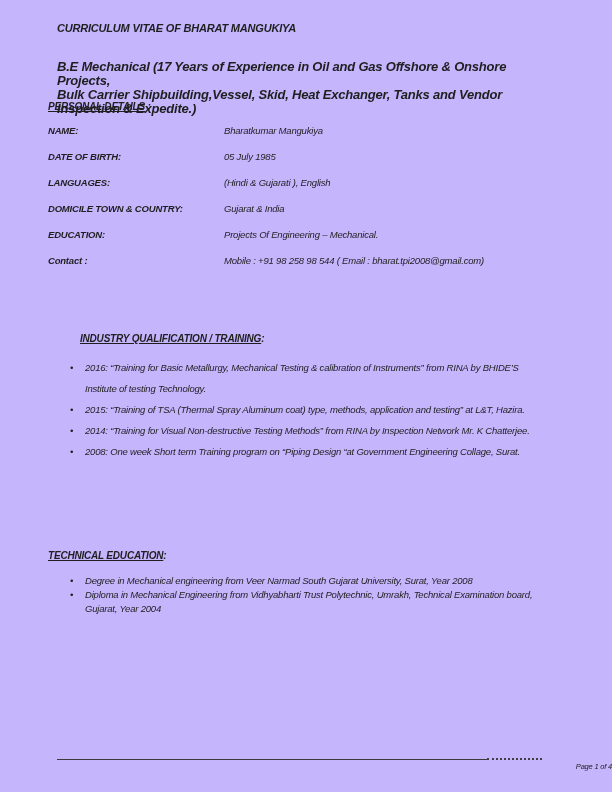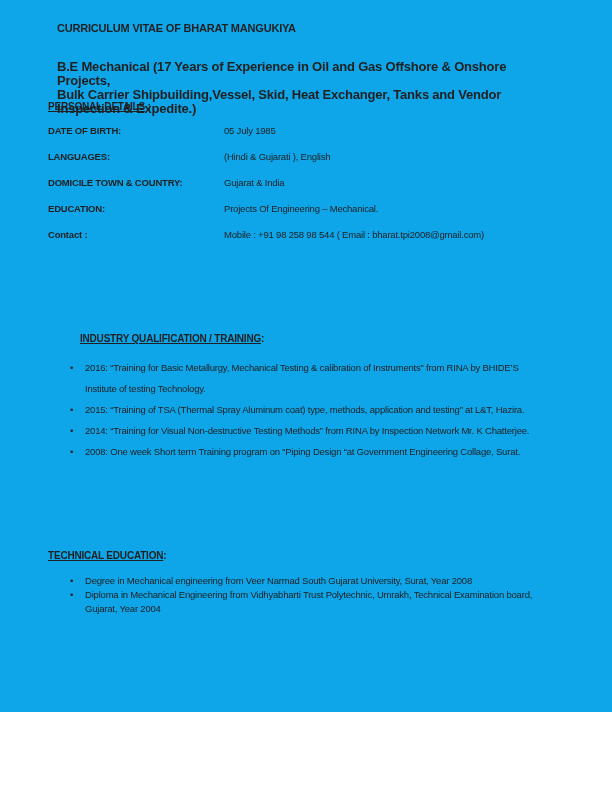--- a/index.html
+++ b/index.html
@@ -1,23 +1,24 @@
 <!DOCTYPE html>
 <html><head>
 <meta charset="utf-8">
 <style>
   html,body{margin:0;padding:0;background:#ffffff;}
   .page{
     position:relative;
-    width:612px;height:712px;
-    background:#0ea5e9;
+    width:612px;height:792px;
+    background:#c4b5fd;
     font-family:"Liberation Sans",sans-serif;
     color:#1f1f1f;
     letter-spacing:-0.2px;
     overflow:hidden;
+    font-style:italic;
   }
   .doc-title{
     position:absolute;left:57px;top:22px;
     font-size:11px;font-weight:bold;
   }
   .subtitle{
     position:absolute;left:57px;top:60px;
     font-size:13px;font-weight:bold;line-height:14px;
     width:500px;
   }
@@ -69,20 +70,24 @@
     <div>B.E Mechanical (17 Years of Experience in Oil and Gas Offshore &amp; Onshore Projects,</div>
     <div>Bulk Carrier Shipbuilding,Vessel, Skid, Heat Exchanger, Tanks and Vendor Inspection &amp; Expedite.)</div>
   </div>
 
   <div class="section-heading" id="personal-heading">
     <span class="ul">PERSONAL DETAILS</span><span class="colon"> :</span>
   </div>
 
   <div class="rows">
 
+      <div class="row">
+        <span class="label">NAME:</span>
+        <span class="value">Bharatkumar  Mangukiya</span>
+      </div>
 
       <div class="row">
         <span class="label">DATE OF BIRTH:</span>
         <span class="value">05 July 1985</span>
       </div>
 
 
       <div class="row">
         <span class="label">LANGUAGES:</span>
         <span class="value">(Hindi &amp; Gujarati ), English</span>

